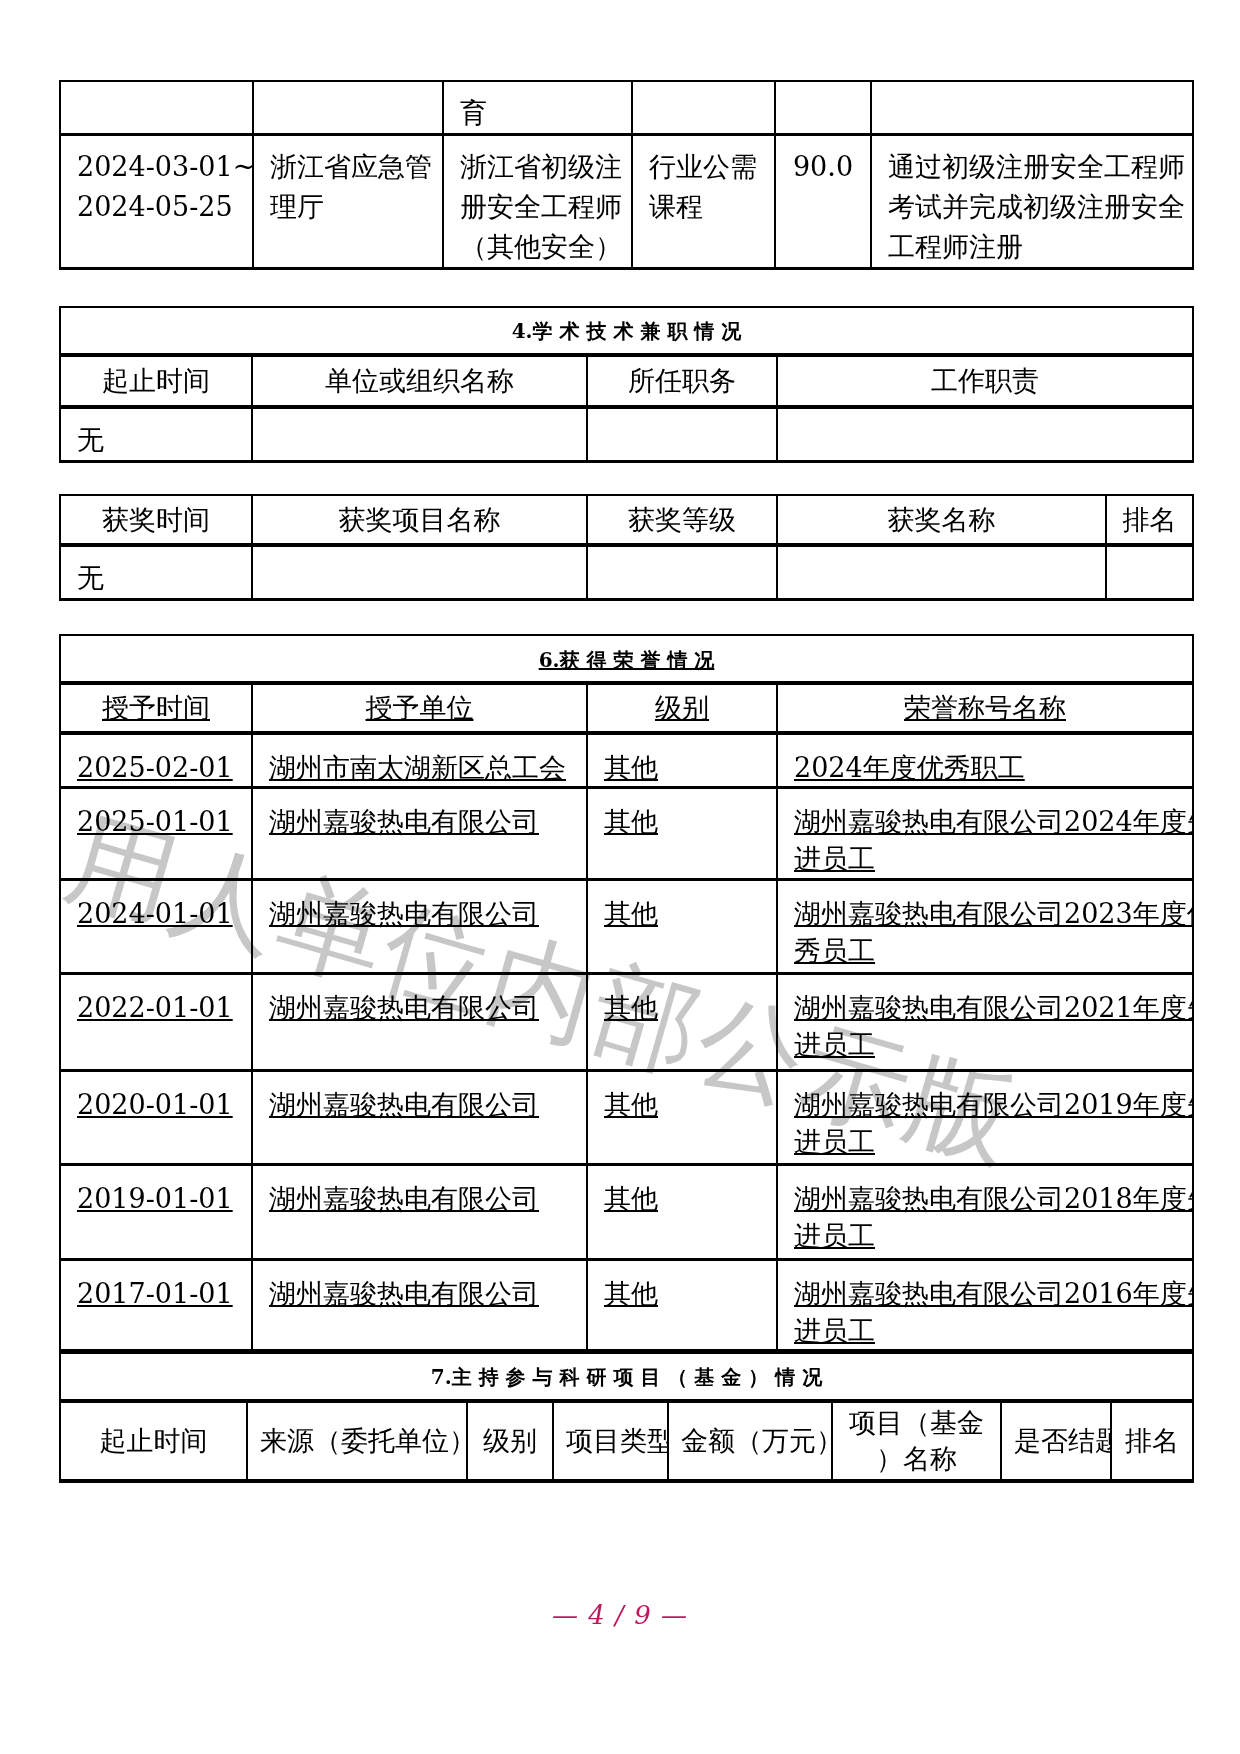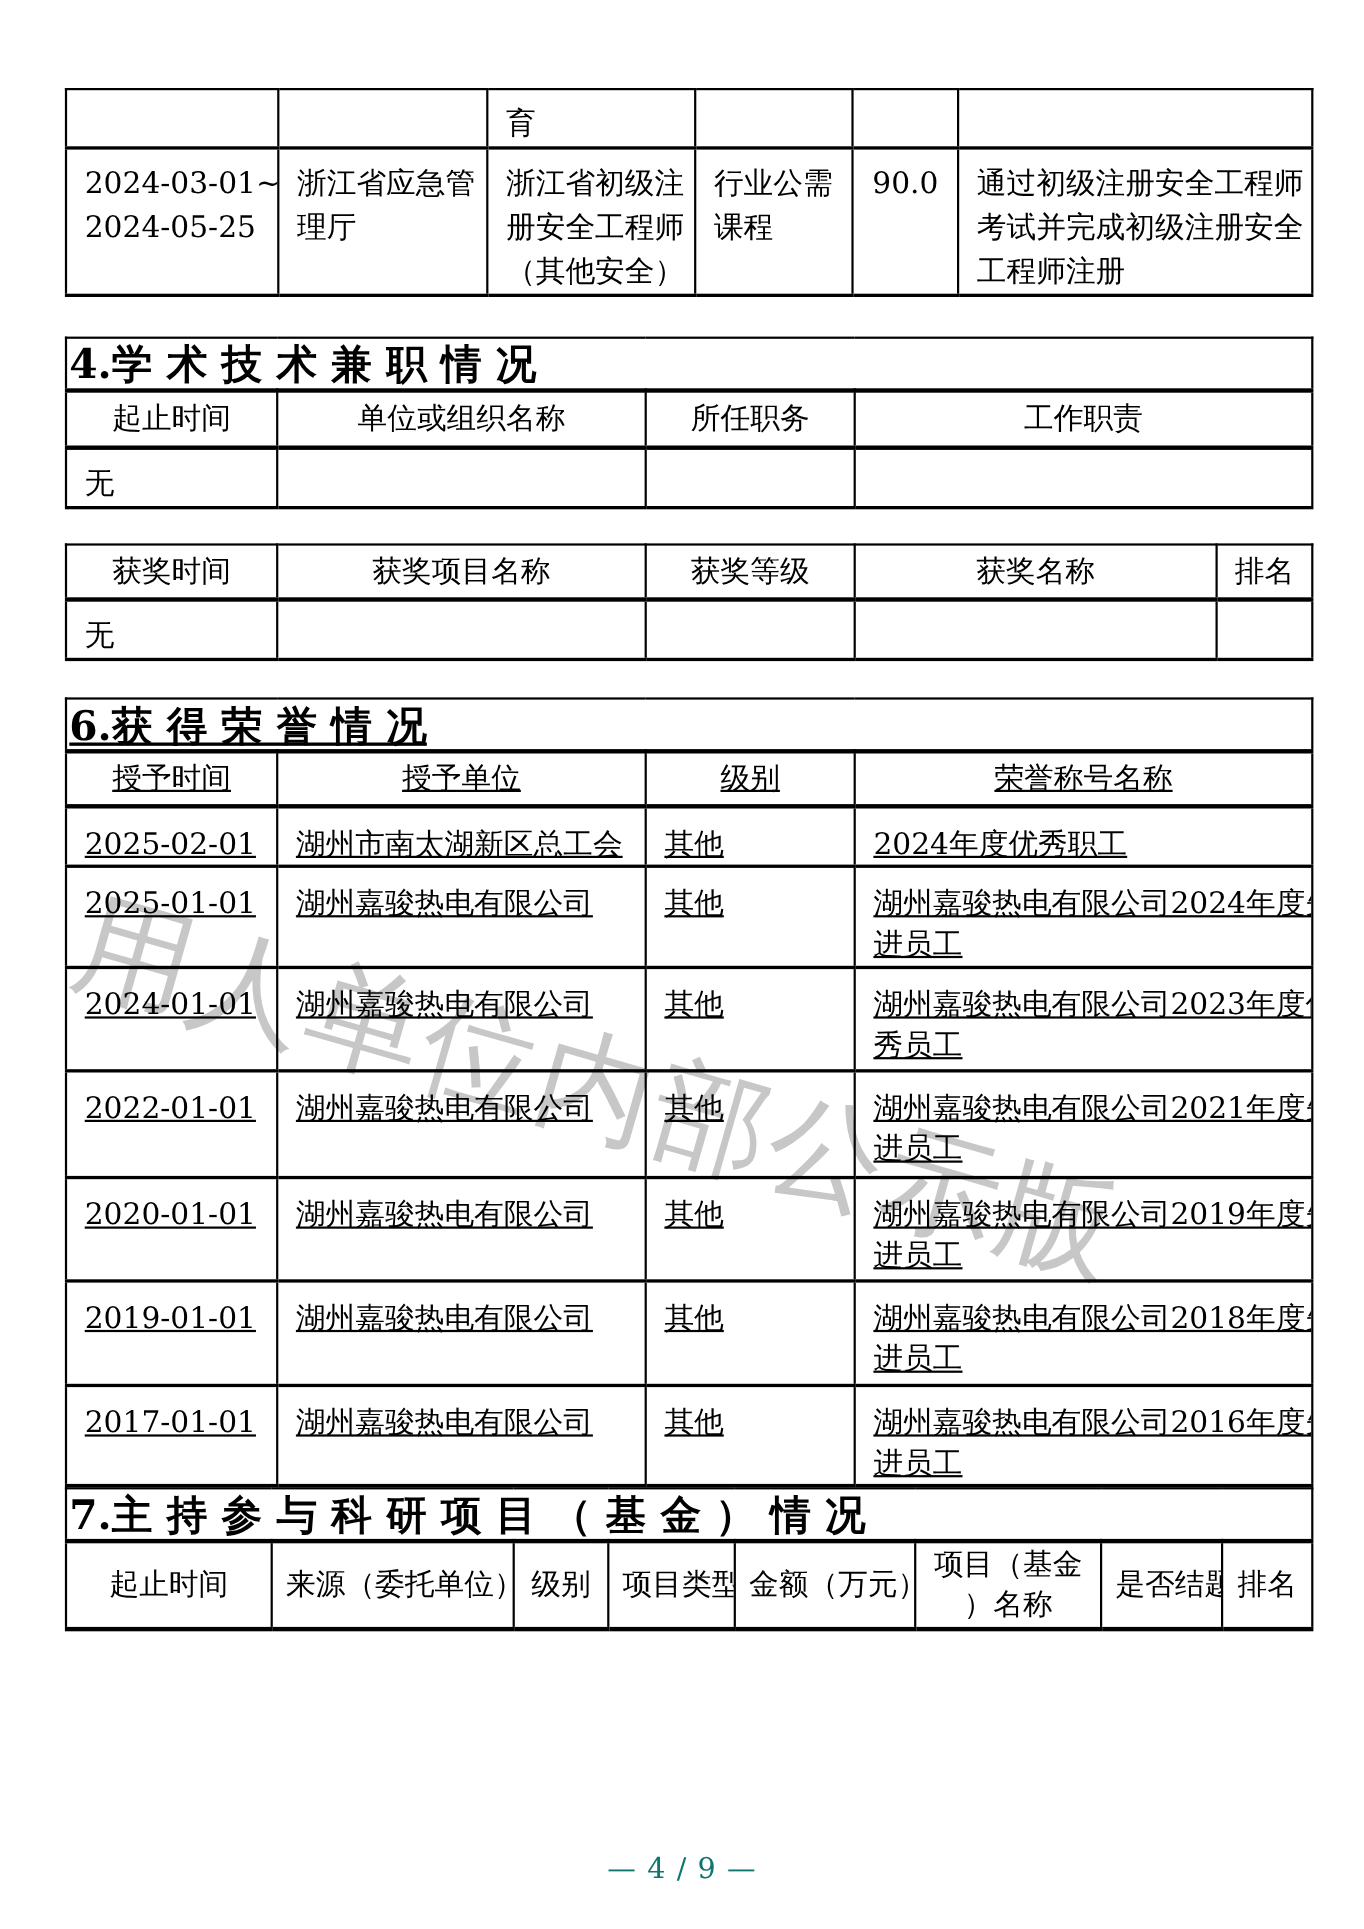--- a/index.html
+++ b/index.html
@@ -22,33 +22,33 @@
   table.t4{margin-top:36px;}
   table.t5{margin-top:31px;}
   table.t6{margin-top:33px;text-decoration:underline;}
   table.t7{}
   .tbl td{
     border:2px solid #000;border-bottom-width:3px;
     font-size:27px;line-height:40px;vertical-align:top;
     padding:11px 4px 0 16px;white-space:pre;overflow:hidden;
   }
   .title-row td{
-    border-bottom-width:4px;font-weight:bold;vertical-align:middle;
-    font-size:37px;line-height:30px;padding:0 2px;
+    border-bottom-width:4px;font-weight:bold;text-align:center;vertical-align:middle;
+    font-size:20px;line-height:30px;padding:0 2px;
   }
   .hdr-row td{
     border-bottom-width:4px;text-align:center;vertical-align:middle;
     padding:2px 12px;line-height:36px;
   }
   .t6 td{line-height:37px;padding-top:14px;}
   .t6 .title-row td, .t6 .hdr-row td{padding-top:2px;line-height:36px;}
   td.num{text-align:center;padding-left:2px;padding-right:2px;}
   .footer{
-    position:absolute;left:0;top:1684px;width:1240px;z-index:1;
-    text-align:center;font-size:26px;color:#0f766e;letter-spacing:1px;
+    position:absolute;left:0;top:1600px;width:1240px;z-index:1;
+    text-align:center;font-size:26px;color:#be185d;letter-spacing:1px;font-style:italic;
   }
 </style>
 </head>
 <body>
 
 <div class="watermark">用人单位内部公示版</div>
 
 <div class="doc">
 
   <table class="tbl t0">

